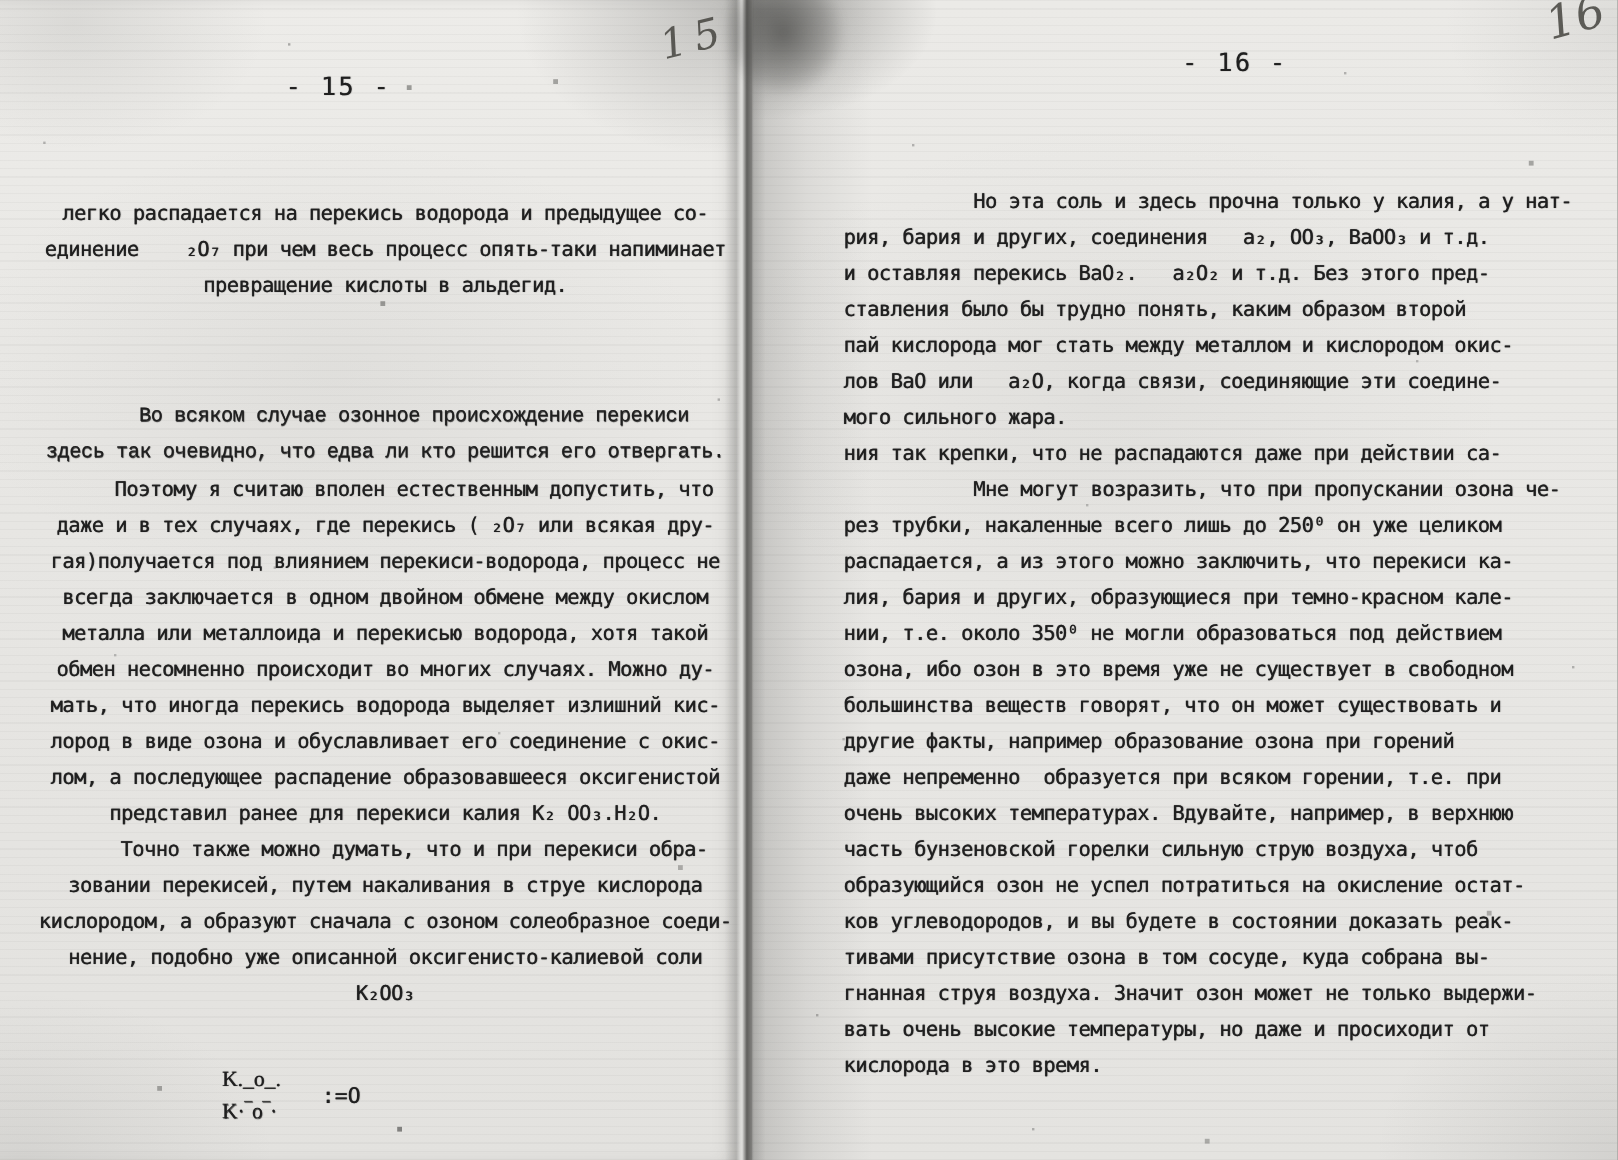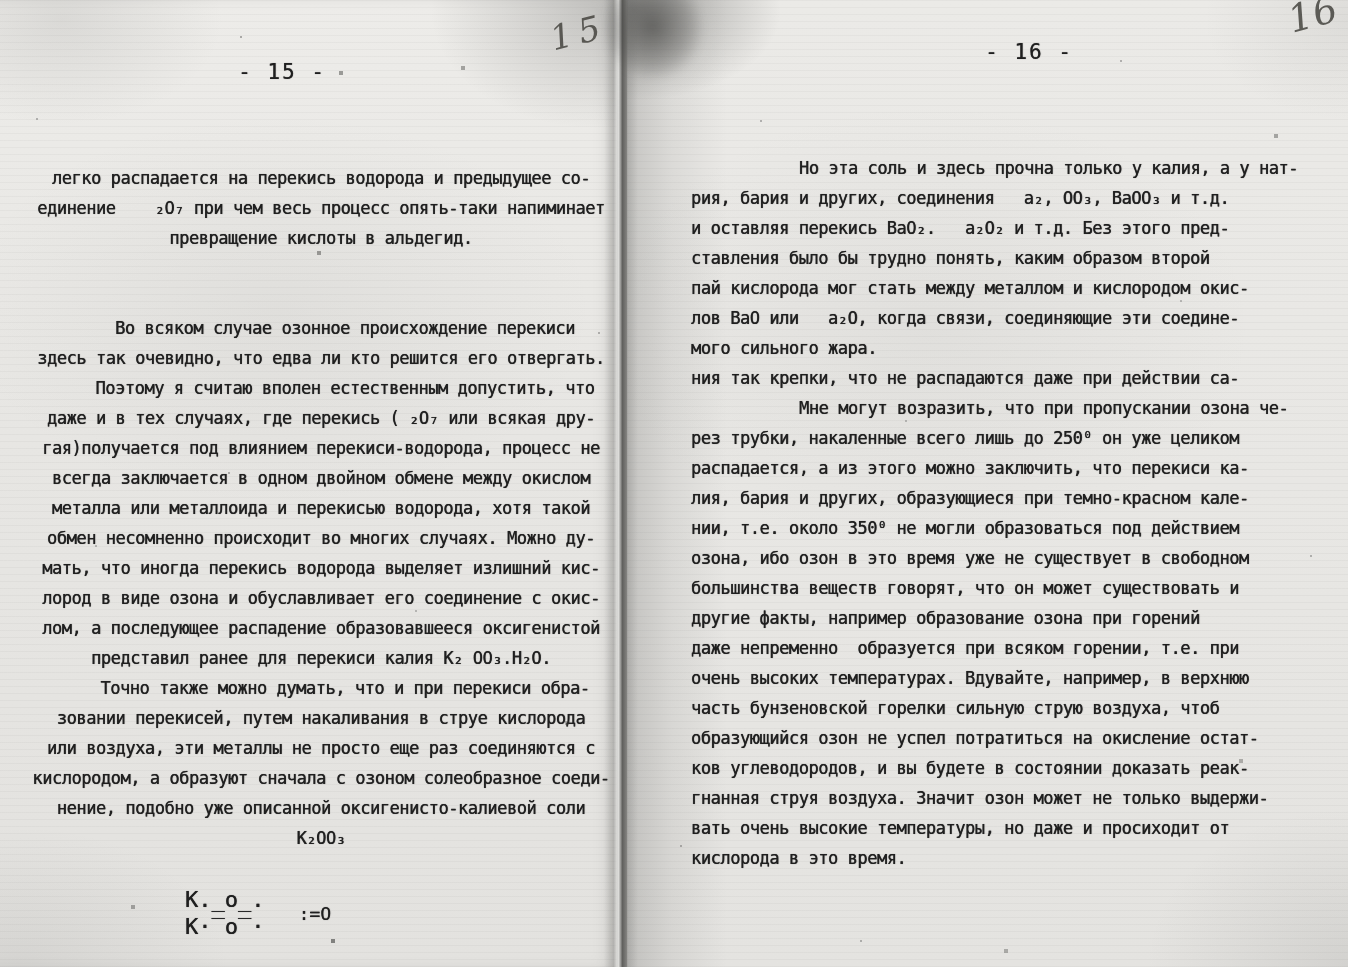--- a/index.html
+++ b/index.html
@@ -54,33 +54,33 @@
   .hdr-16{left:358px;top:40px;}
   .hand{
     position:absolute;z-index:5;
     font-family:"DejaVu Serif","Liberation Serif",serif;font-style:italic;
     color:#45443f;opacity:.85;white-space:pre;
   }
   .hand-15{left:550px;top:12px;font-size:34px;letter-spacing:7px;transform:rotate(-14deg);}
   .hand-16{left:661px;top:-8px;font-size:38px;letter-spacing:1px;transform:rotate(-15deg);}
   .textblock{position:absolute;}
   .tb-left{left:30px;top:163px;width:582px;text-align:center;}
-  .tb-right{left:64px;top:153px;width:634px;}
+  .tb-right{left:76px;top:153px;width:634px;}
   .para{margin:0;}
-  .gap-lg{margin-top:60px;}
+  .gap-lg{margin-top:80px;font-family:Liberation Mono, monospace;}
   .ln{
     white-space:pre;height:30px;line-height:30px;font-size:17px;letter-spacing:-.45px;
     text-shadow:.35px .35px .7px rgba(22,22,22,.85), -.2px 0 .4px rgba(22,22,22,.3);
   }
   .para.ind .ln:first-child{text-indent:48px;}
   .para.ind-wide .ln:first-child{text-indent:108px;}
   .formula{
     position:absolute;left:185px;top:886px;display:flex;align-items:center;
   }
-  .f-col .ln{height:27px;line-height:27px;font-size:22px;letter-spacing:0;}
+  .f-col .ln{height:27px;line-height:27px;font-size:18px;letter-spacing:0;font-family:Liberation Serif, serif;}
   .f-bond{
     margin-left:34px;font-size:18px;
     text-shadow:.35px .35px .7px rgba(22,22,22,.85);
   }
   .specks{
     position:absolute;left:0;top:0;width:2px;height:2px;z-index:6;background:rgba(0,0,0,0);
     box-shadow:
       340px 72px 0 1px rgba(55,55,53,.45),
       462px 67px 0 1px rgba(55,55,53,.40),
       240px 36px 0 0 rgba(70,70,68,.40),
@@ -132,21 +132,20 @@
           <div class="ln">металла или металлоида и перекисью водорода, хотя такой</div>
           <div class="ln">обмен несомненно происходит во многих случаях. Можно ду-</div>
           <div class="ln">мать, что иногда перекись водорода выделяет излишний кис-</div>
           <div class="ln">лород в виде озона и обуславливает его соединение с окис-</div>
           <div class="ln">лом, а последующее распадение образовавшееся оксигенистой</div>
           <div class="ln">представил ранее для перекиси калия K₂ OO₃.H₂O.</div>
         </div>
       <div class="para ind">
           <div class="ln">Точно также можно думать, что и при перекиси обра-</div>
           <div class="ln">зовании перекисей, путем накаливания в струе кислорода</div>
-          <div class="ln">или воздуха, эти металлы не просто еще раз соединяются с</div>
           <div class="ln">кислородом, а образуют сначала с озоном солеобразное соеди-</div>
           <div class="ln">нение, подобно уже описанной оксигенисто-калиевой соли</div>
           <div class="ln">K₂OO₃</div>
         </div>
     </div>
 
     <div class="formula">
       <div class="f-col">
         <div class="ln">K._o_.</div>
         <div class="ln">K·‾o‾·</div>
@@ -177,20 +176,21 @@
           <div class="ln">лия, бария и других, образующиеся при темно-красном кале-</div>
           <div class="ln">нии, т.е. около 350⁰ не могли образоваться под действием</div>
           <div class="ln">озона, ибо озон в это время уже не существует в свободном</div>
           <div class="ln">большинства веществ говорят, что он может существовать и</div>
           <div class="ln">другие факты, например образование озона при горений</div>
           <div class="ln">даже непременно  образуется при всяком горении, т.е. при</div>
           <div class="ln">очень высоких температурах. Вдувайте, например, в верхнюю</div>
           <div class="ln">часть бунзеновской горелки сильную струю воздуха, чтоб</div>
           <div class="ln">образующийся озон не успел потратиться на окисление остат-</div>
           <div class="ln">ков углеводородов, и вы будете в состоянии доказать реак-</div>
+          <div class="ln">тивами присутствие озона в том сосуде, куда собрана вы-</div>
           <div class="ln">гнанная струя воздуха. Значит озон может не только выдержи-</div>
           <div class="ln">вать очень высокие температуры, но даже и просиходит от</div>
           <div class="ln">кислорода в это время.</div>
         </div>
     </div>
   </div>
 
   <div class="fold"></div>
   <div class="fold-blob"></div>
 

